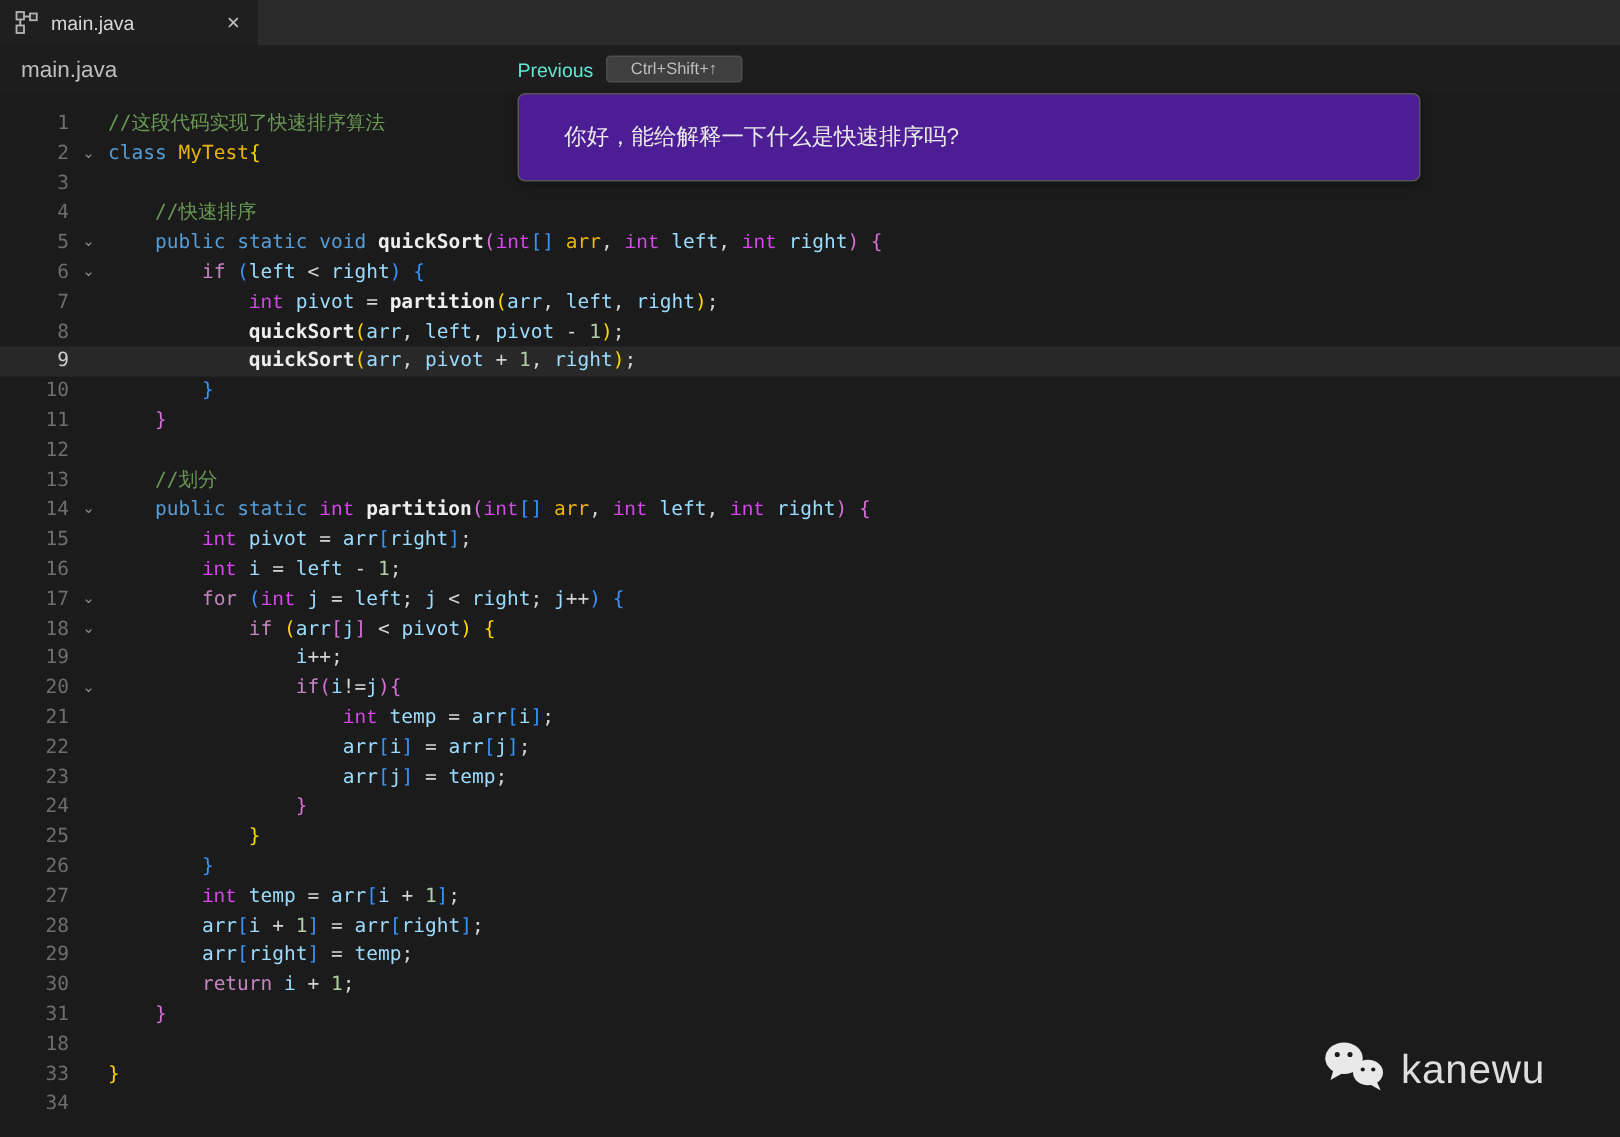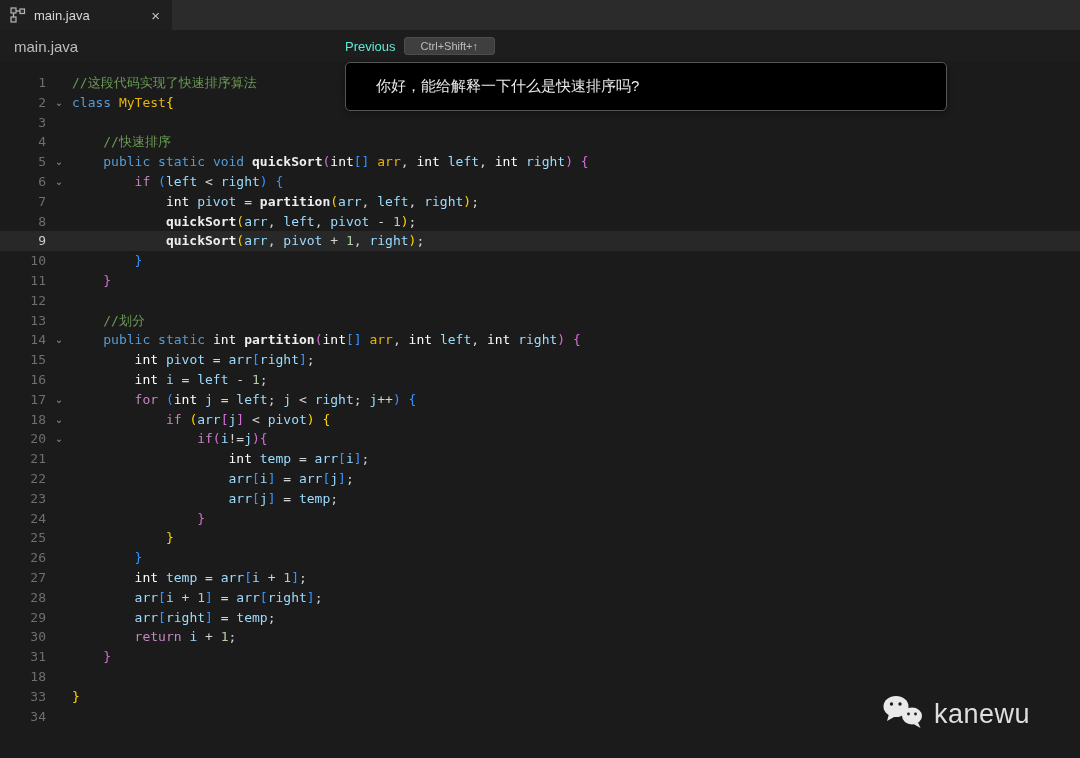--- a/index.html
+++ b/index.html
@@ -20,22 +20,22 @@
   .headrow { position:relative; height:32px; background:#1d1d1d; display:flex;
              align-items:center; }
   .head-file { font-size:15px; color:#bdbdbd; padding-left:14px; }
   .prev-group { position:absolute; left:345px; top:0; height:32px; display:flex;
                 align-items:center; gap:8px; }
   .prev-label { font-size:13px; color:#5eead4; }
   .prev-kbd { font-size:11px; color:#bdbdbd; background:#3f3f3f;
               border:1px solid #4d4d4d; border-radius:3px; padding:2px 16px; }
 
   
-  .tooltip { position:absolute; left:345px; top:62px; width:602px; height:49px;
-             background:#000000; border:1px solid #565656; border-radius:5px;
+  .tooltip { position:absolute; left:345px; top:62px; width:602px; height:59px;
+             background:#4c1d95; border:1px solid #565656; border-radius:5px;
              display:flex; align-items:center; padding-left:30px; z-index:9;
              box-shadow:0 2px 6px rgba(0,0,0,.35); }
   .tooltip-text { font-size:15px; color:#eaeaea; }
 
   
   .editor { position:absolute; left:0; top:62px; width:1080px; height:696px;
             background:#1b1b1b; padding-top:11px;
             font-family:"DejaVu Sans Mono", monospace; font-size:13px; }
   .line { display:flex; height:19.8px; line-height:19.8px; white-space:pre; }
   .line.active { background:#282828; }
@@ -44,21 +44,21 @@
   .fold { flex:0 0 26px; text-align:center; color:#8f8f8f; font-size:10px;
           font-family:"Liberation Sans", sans-serif; cursor:pointer; }
   .code { flex:1 1 auto; }
   .ind { display:inline-block; width:4ch; position:relative; }
   .ind::before { content:""; position:absolute; left:.5px; top:0; bottom:0;
                  border-left:1px dotted rgba(255,255,255,.10); }
 
   .tk-c  { color:#6a9955; }
   .tk-k  { color:#569cd6; }
   .tk-ck { color:#c586c0; }
-  .tk-t  { color:#ffffff; }
+  .tk-t  { color:#d946ef;font-family:Liberation Mono, monospace; }
   .tk-v  { color:#9cdcfe; }
   .tk-m  { color:#eeeeee; font-weight:bold; }
   .tk-w  { color:#eab308; font-weight:normal; }
   .tk-n  { color:#b5cea8; }
   .tk-p  { color:#d4d4d4; }
   .tk-b1 { color:#ffd602; }
   .tk-b2 { color:#d670d6; }
   .tk-b3 { color:#3794ff; }
 
   
@@ -115,20 +115,21 @@
       <div class="line active"><span class="ln">9</span><span class="fold"></span><span class="code"><span class="ind"></span><span class="ind"></span><span class="ind"></span><span class="tk-m">quickSort</span><span class="tk-b1">(</span><span class="tk-v">arr</span><span class="tk-p">, </span><span class="tk-v">pivot</span><span class="tk-p"> + </span><span class="tk-n">1</span><span class="tk-p">, </span><span class="tk-v">right</span><span class="tk-b1">)</span><span class="tk-p">;</span></span></div>
       <div class="line"><span class="ln">10</span><span class="fold"></span><span class="code"><span class="ind"></span><span class="ind"></span><span class="tk-b3">}</span></span></div>
       <div class="line"><span class="ln">11</span><span class="fold"></span><span class="code"><span class="ind"></span><span class="tk-b2">}</span></span></div>
       <div class="line"><span class="ln">12</span><span class="fold"></span><span class="code"><span class="ind"></span></span></div>
       <div class="line"><span class="ln">13</span><span class="fold"></span><span class="code"><span class="ind"></span><span class="tk-c">//划分</span></span></div>
       <div class="line"><span class="ln">14</span><span class="fold">⌄</span><span class="code"><span class="ind"></span><span class="tk-k">public</span><span class="tk-p"> </span><span class="tk-k">static</span><span class="tk-p"> </span><span class="tk-t">int</span><span class="tk-p"> </span><span class="tk-m">partition</span><span class="tk-b2">(</span><span class="tk-t">int</span><span class="tk-b3">[]</span><span class="tk-p"> </span><span class="tk-w">arr</span><span class="tk-p">, </span><span class="tk-t">int</span><span class="tk-p"> </span><span class="tk-v">left</span><span class="tk-p">, </span><span class="tk-t">int</span><span class="tk-p"> </span><span class="tk-v">right</span><span class="tk-b2">)</span><span class="tk-p"> </span><span class="tk-b2">{</span></span></div>
       <div class="line"><span class="ln">15</span><span class="fold"></span><span class="code"><span class="ind"></span><span class="ind"></span><span class="tk-t">int</span><span class="tk-p"> </span><span class="tk-v">pivot</span><span class="tk-p"> = </span><span class="tk-v">arr</span><span class="tk-b3">[</span><span class="tk-v">right</span><span class="tk-b3">]</span><span class="tk-p">;</span></span></div>
       <div class="line"><span class="ln">16</span><span class="fold"></span><span class="code"><span class="ind"></span><span class="ind"></span><span class="tk-t">int</span><span class="tk-p"> </span><span class="tk-v">i</span><span class="tk-p"> = </span><span class="tk-v">left</span><span class="tk-p"> - </span><span class="tk-n">1</span><span class="tk-p">;</span></span></div>
       <div class="line"><span class="ln">17</span><span class="fold">⌄</span><span class="code"><span class="ind"></span><span class="ind"></span><span class="tk-ck">for</span><span class="tk-p"> </span><span class="tk-b3">(</span><span class="tk-t">int</span><span class="tk-p"> </span><span class="tk-v">j</span><span class="tk-p"> = </span><span class="tk-v">left</span><span class="tk-p">; </span><span class="tk-v">j</span><span class="tk-p"> &lt; </span><span class="tk-v">right</span><span class="tk-p">; </span><span class="tk-v">j</span><span class="tk-p">++</span><span class="tk-b3">)</span><span class="tk-p"> </span><span class="tk-b3">{</span></span></div>
       <div class="line"><span class="ln">18</span><span class="fold">⌄</span><span class="code"><span class="ind"></span><span class="ind"></span><span class="ind"></span><span class="tk-ck">if</span><span class="tk-p"> </span><span class="tk-b1">(</span><span class="tk-v">arr</span><span class="tk-b2">[</span><span class="tk-v">j</span><span class="tk-b2">]</span><span class="tk-p"> &lt; </span><span class="tk-v">pivot</span><span class="tk-b1">)</span><span class="tk-p"> </span><span class="tk-b1">{</span></span></div>
+      <div class="line"><span class="ln">19</span><span class="fold"></span><span class="code"><span class="ind"></span><span class="ind"></span><span class="ind"></span><span class="ind"></span><span class="tk-v">i</span><span class="tk-p">++;</span></span></div>
       <div class="line"><span class="ln">20</span><span class="fold">⌄</span><span class="code"><span class="ind"></span><span class="ind"></span><span class="ind"></span><span class="ind"></span><span class="tk-ck">if</span><span class="tk-b2">(</span><span class="tk-v">i</span><span class="tk-p">!=</span><span class="tk-v">j</span><span class="tk-b2">)</span><span class="tk-b2">{</span></span></div>
       <div class="line"><span class="ln">21</span><span class="fold"></span><span class="code"><span class="ind"></span><span class="ind"></span><span class="ind"></span><span class="ind"></span><span class="ind"></span><span class="tk-t">int</span><span class="tk-p"> </span><span class="tk-v">temp</span><span class="tk-p"> = </span><span class="tk-v">arr</span><span class="tk-b3">[</span><span class="tk-v">i</span><span class="tk-b3">]</span><span class="tk-p">;</span></span></div>
       <div class="line"><span class="ln">22</span><span class="fold"></span><span class="code"><span class="ind"></span><span class="ind"></span><span class="ind"></span><span class="ind"></span><span class="ind"></span><span class="tk-v">arr</span><span class="tk-b3">[</span><span class="tk-v">i</span><span class="tk-b3">]</span><span class="tk-p"> = </span><span class="tk-v">arr</span><span class="tk-b3">[</span><span class="tk-v">j</span><span class="tk-b3">]</span><span class="tk-p">;</span></span></div>
       <div class="line"><span class="ln">23</span><span class="fold"></span><span class="code"><span class="ind"></span><span class="ind"></span><span class="ind"></span><span class="ind"></span><span class="ind"></span><span class="tk-v">arr</span><span class="tk-b3">[</span><span class="tk-v">j</span><span class="tk-b3">]</span><span class="tk-p"> = </span><span class="tk-v">temp</span><span class="tk-p">;</span></span></div>
       <div class="line"><span class="ln">24</span><span class="fold"></span><span class="code"><span class="ind"></span><span class="ind"></span><span class="ind"></span><span class="ind"></span><span class="tk-b2">}</span></span></div>
       <div class="line"><span class="ln">25</span><span class="fold"></span><span class="code"><span class="ind"></span><span class="ind"></span><span class="ind"></span><span class="tk-b1">}</span></span></div>
       <div class="line"><span class="ln">26</span><span class="fold"></span><span class="code"><span class="ind"></span><span class="ind"></span><span class="tk-b3">}</span></span></div>
       <div class="line"><span class="ln">27</span><span class="fold"></span><span class="code"><span class="ind"></span><span class="ind"></span><span class="tk-t">int</span><span class="tk-p"> </span><span class="tk-v">temp</span><span class="tk-p"> = </span><span class="tk-v">arr</span><span class="tk-b3">[</span><span class="tk-v">i</span><span class="tk-p"> + </span><span class="tk-n">1</span><span class="tk-b3">]</span><span class="tk-p">;</span></span></div>
       <div class="line"><span class="ln">28</span><span class="fold"></span><span class="code"><span class="ind"></span><span class="ind"></span><span class="tk-v">arr</span><span class="tk-b3">[</span><span class="tk-v">i</span><span class="tk-p"> + </span><span class="tk-n">1</span><span class="tk-b3">]</span><span class="tk-p"> = </span><span class="tk-v">arr</span><span class="tk-b3">[</span><span class="tk-v">right</span><span class="tk-b3">]</span><span class="tk-p">;</span></span></div>
       <div class="line"><span class="ln">29</span><span class="fold"></span><span class="code"><span class="ind"></span><span class="ind"></span><span class="tk-v">arr</span><span class="tk-b3">[</span><span class="tk-v">right</span><span class="tk-b3">]</span><span class="tk-p"> = </span><span class="tk-v">temp</span><span class="tk-p">;</span></span></div>

